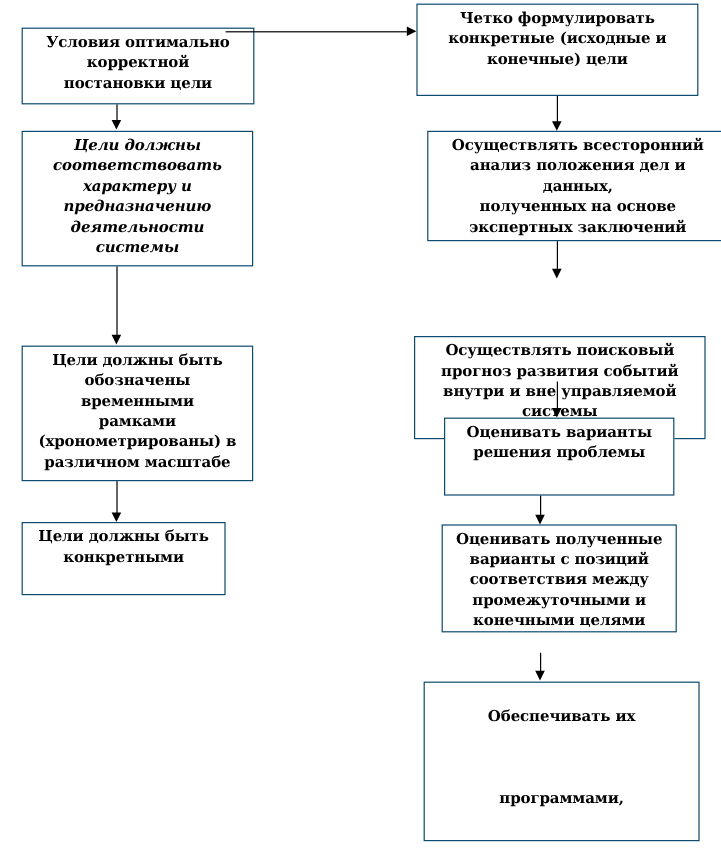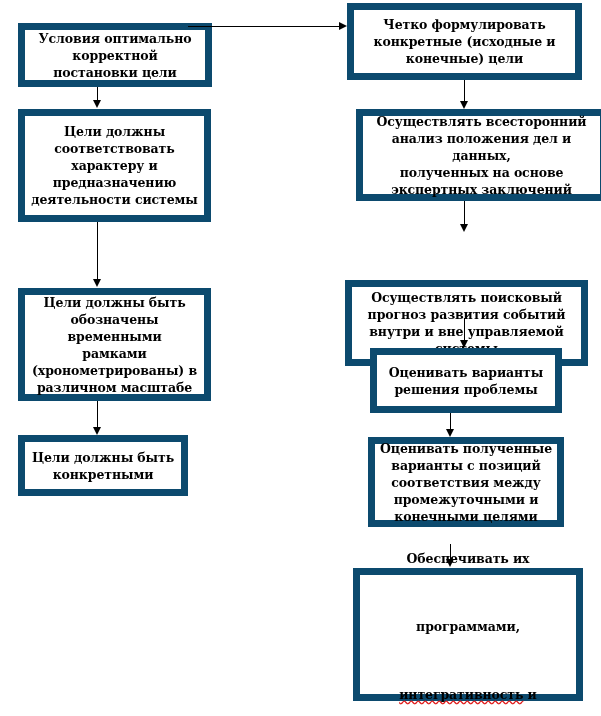--- a/index.html
+++ b/index.html
@@ -11,24 +11,23 @@
     position: relative;
     width: 601px;
     height: 716px;
     background: #ffffff;
     overflow: hidden;
     font-family: "DejaVu Serif", serif;
   }
   .node {
     position: absolute;
     box-sizing: border-box;
-    border: 7px solid #0c4a6e;
+    border: 1px solid #0c4a6e;
     background: #ffffff;
     display: flex;
-    align-items: center;
     justify-content: center;
     text-align: center;
     padding: 2px 4px;
     color: #000000;
     font-weight: bold;
     font-size: 12.5px;
     line-height: 17px;
     letter-spacing: -0.1px;
   }
   .node .txt {
@@ -67,21 +66,21 @@
 <body>
 
 <div id="canvas">
 
   <div class="node" style="left:18px; top:23px; width:194px; height:64px;">
     <span class="txt">Условия оптимально
 корректной
 постановки цели</span>
   </div>
 
-  <div class="node" style="left:18px; top:109px; width:193px; height:113px;">
+  <div class="node" style="left:18px; top:109px; width:193px; height:113px;font-style:italic;">
     <span class="txt">Цели должны
 соответствовать
 характеру и
 предназначению
 деятельности системы</span>
   </div>
 
   <div class="node" style="left:18px; top:288px; width:193px; height:113px;">
     <span class="txt">Цели должны быть
 обозначены временными

